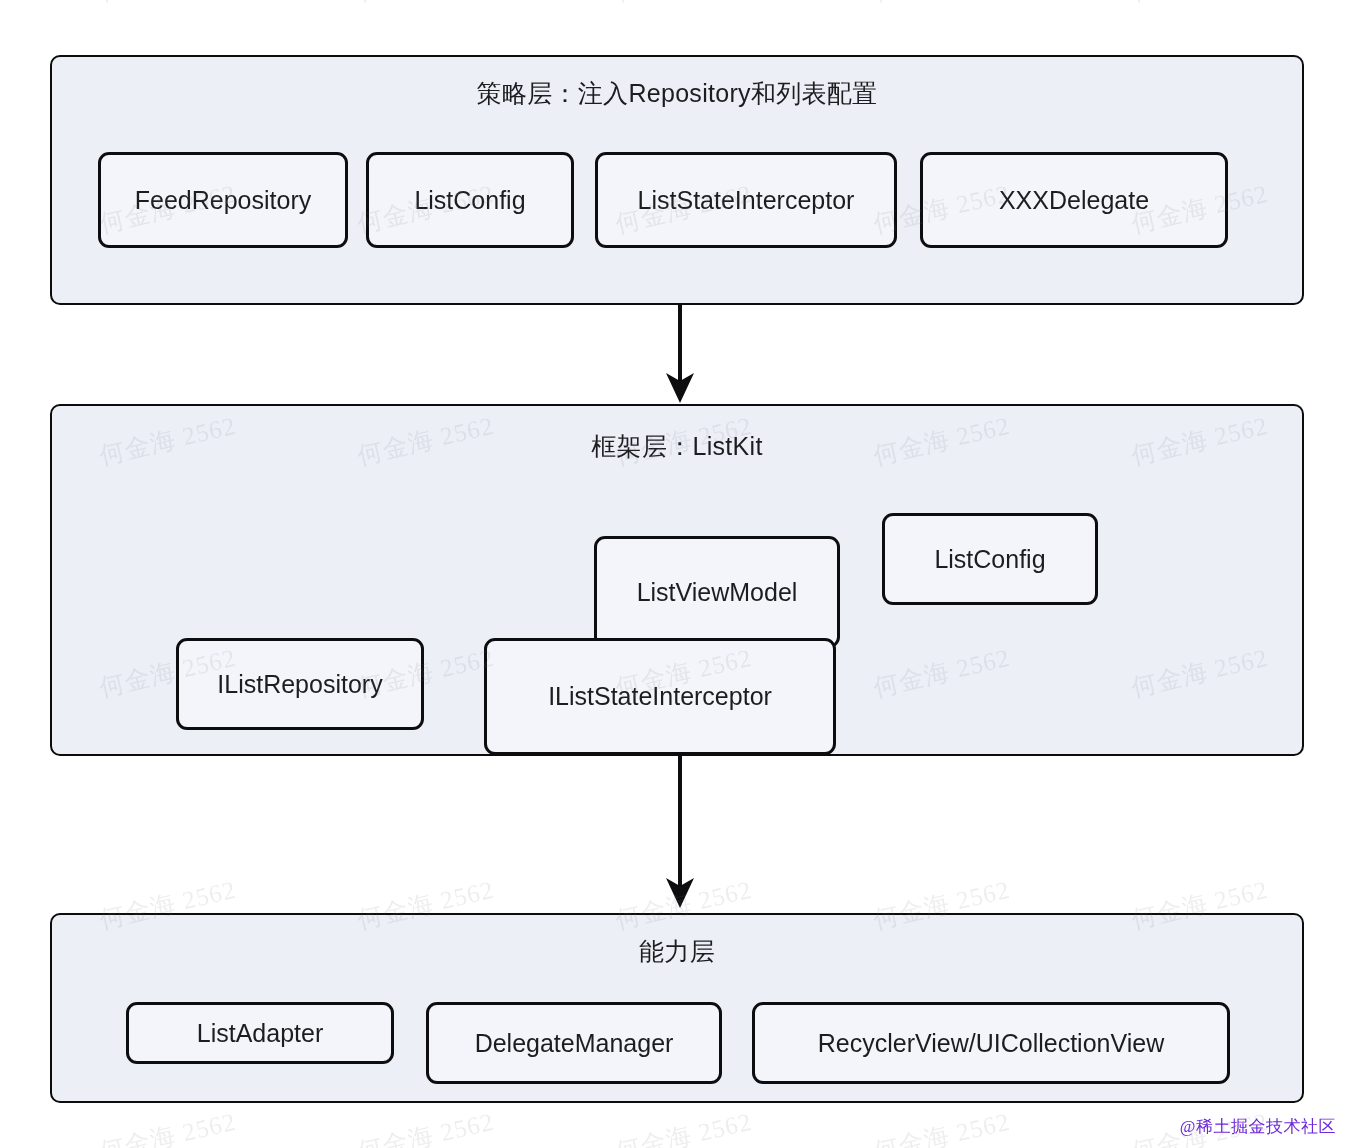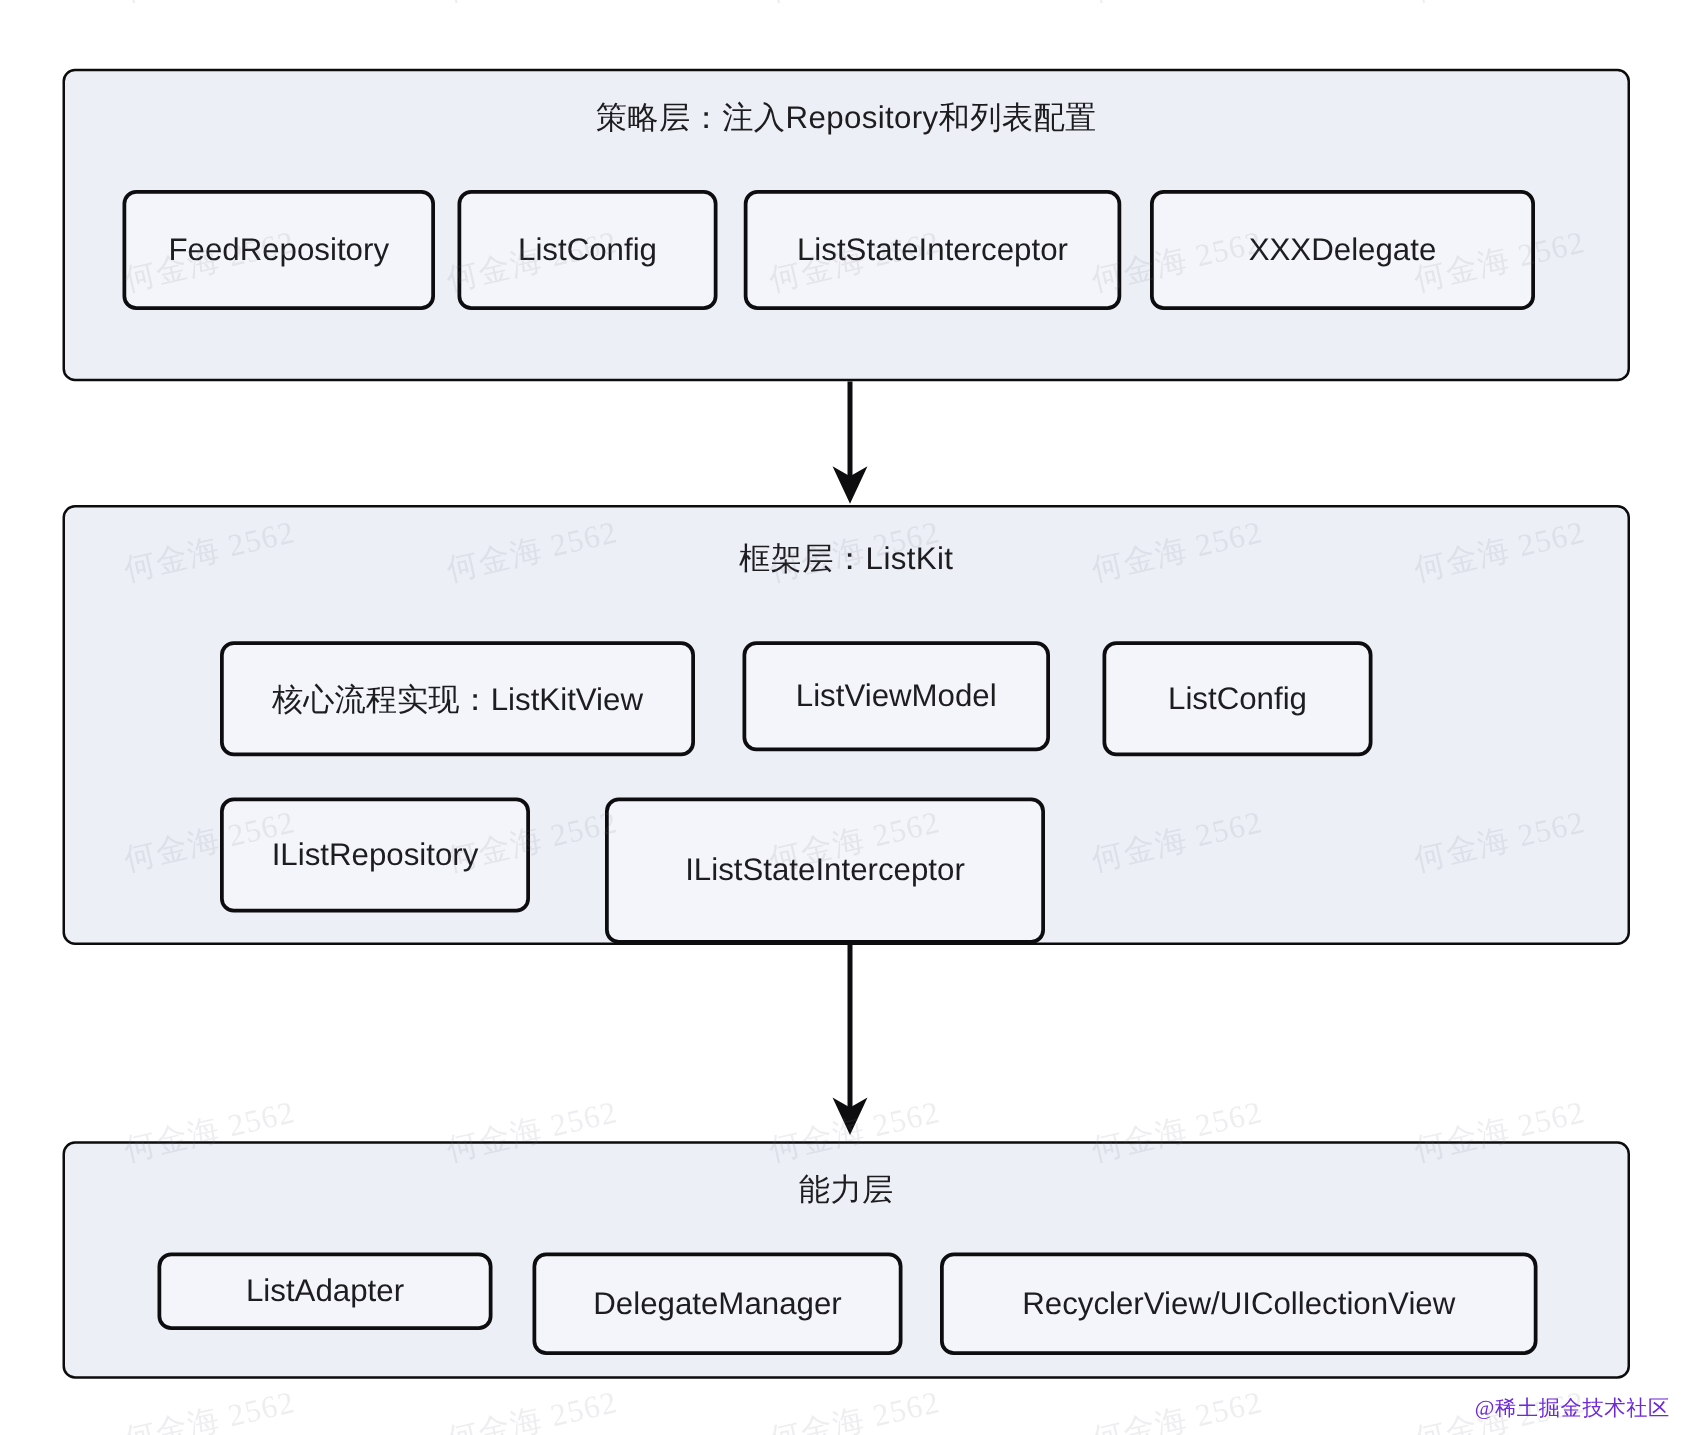--- a/index.html
+++ b/index.html
@@ -140,22 +140,21 @@
 
   <svg class="arrow" style="left:650px; top:305px;" width="60" height="100" viewBox="0 0 60 100">
     <line x1="30" y1="0" x2="30" y2="82" stroke="#0d0d0f" stroke-width="4"></line>
     <polygon points="30,98 16,68 30,76 44,68" fill="#0d0d0f"></polygon>
   </svg>
 
   <div class="layer" id="layer-2" style="left:50px; top:404px; width:1254px; height:352px;">
     <div class="layer-title" style="top:24px;">框架层：ListKit</div>
   </div>
 
-  <div class="node" style="left:176px; top:513px; width:380px; height:92px;">核心流程实现：ListKitView</div>
-  <div class="node" style="left:594px; top:513px; width:246px; height:88px;">ListViewModel</div>
+  <div class="node" style="left:594px; top:536px; width:246px; height:112px;">ListViewModel</div>
   <div class="node" style="left:882px; top:513px; width:216px; height:92px;">ListConfig</div>
 
   <div class="node" style="left:176px; top:638px; width:248px; height:92px;">IListRepository</div>
   <div class="node" style="left:484px; top:638px; width:352px; height:117px;">IListStateInterceptor</div>
 
   <svg class="arrow" style="left:650px; top:756px;" width="60" height="155" viewBox="0 0 60 155">
     <line x1="30" y1="0" x2="30" y2="136" stroke="#0d0d0f" stroke-width="4"></line>
     <polygon points="30,152 16,122 30,130 44,122" fill="#0d0d0f"></polygon>
   </svg>
 

